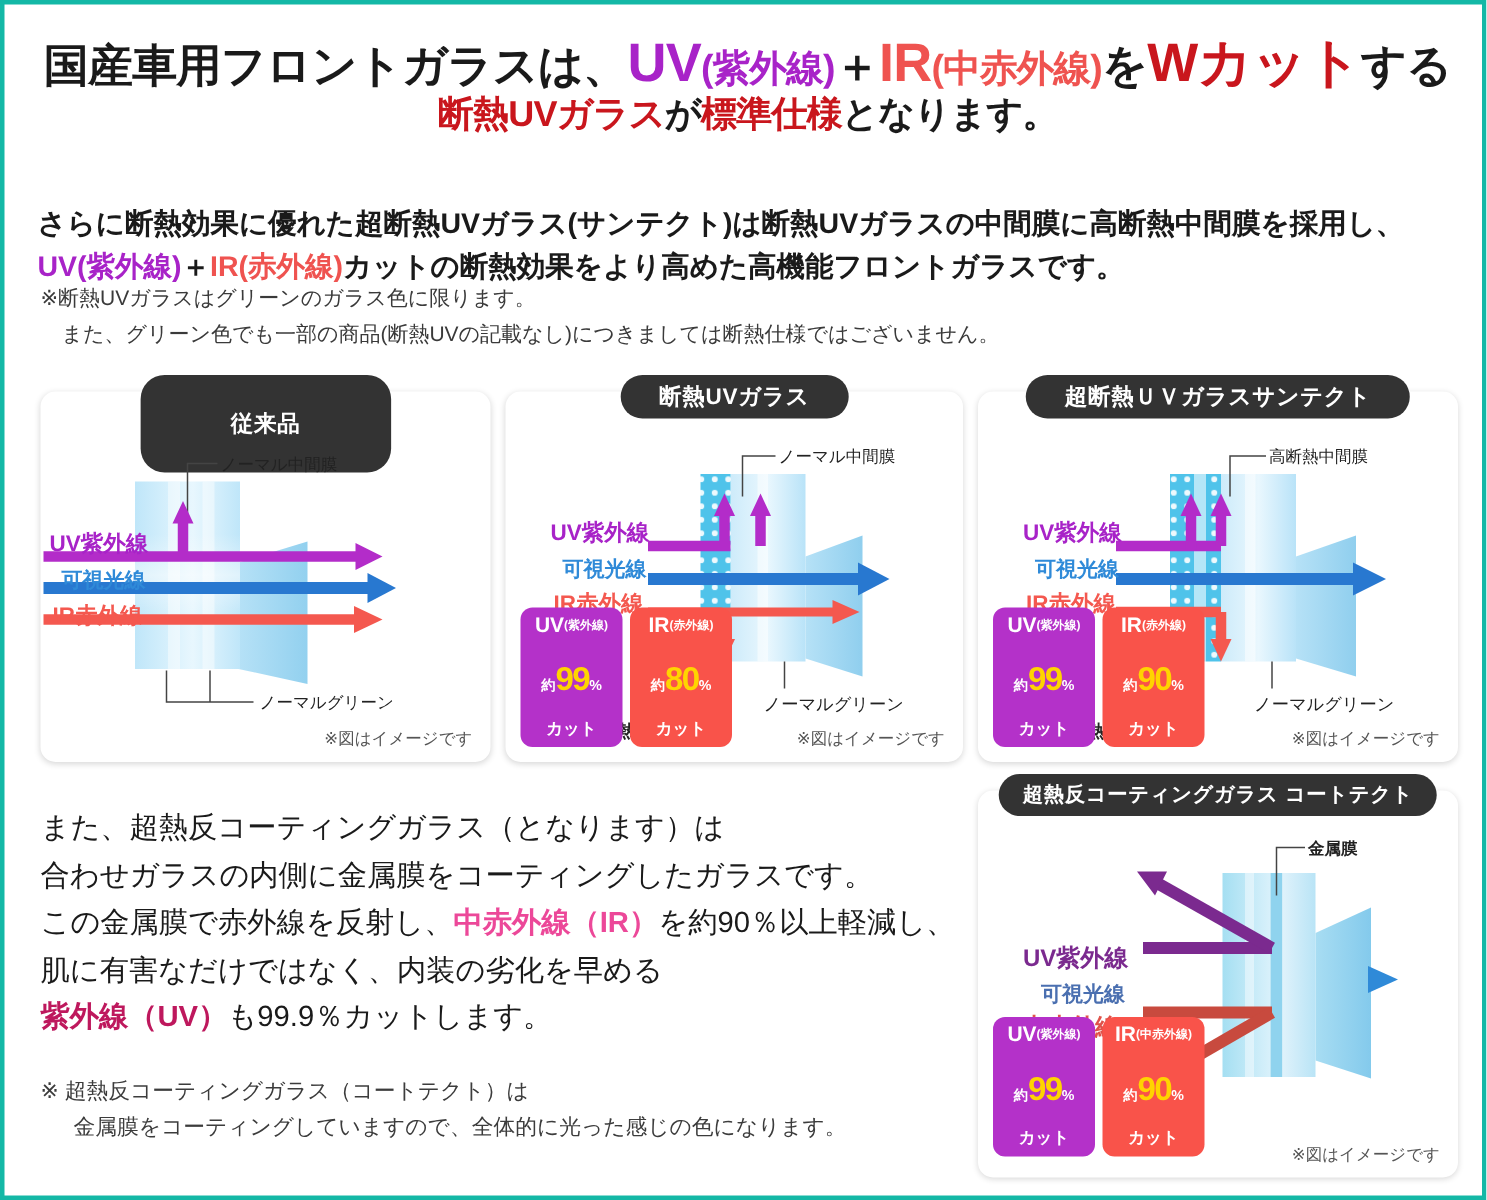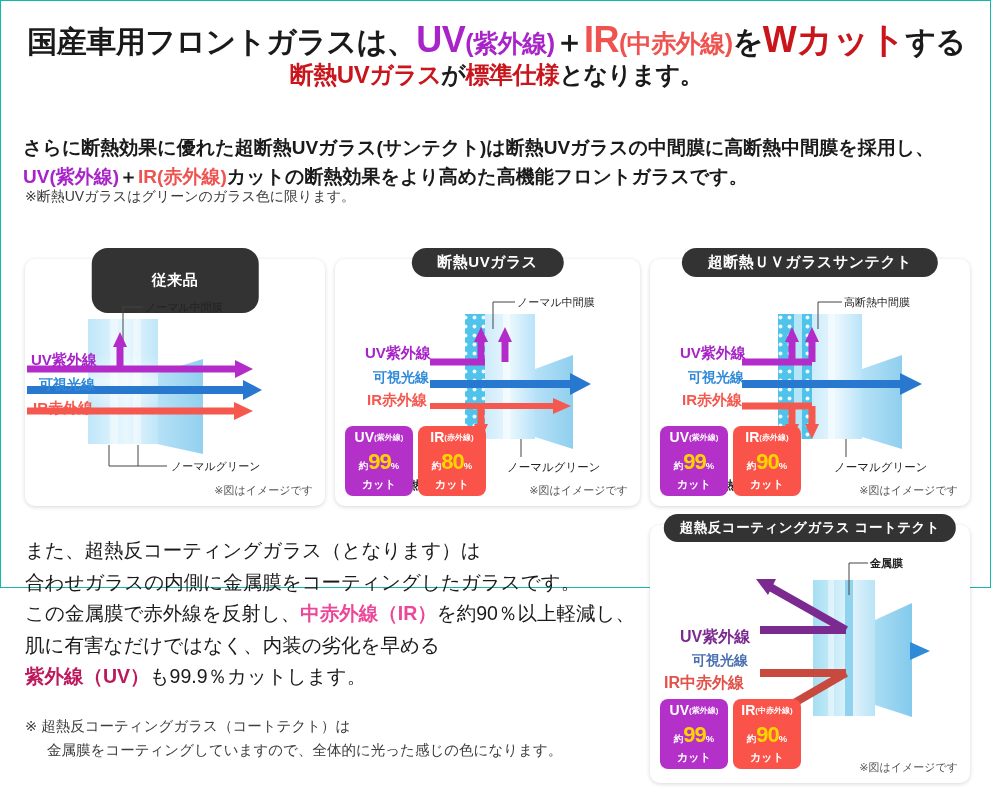--- a/index.html
+++ b/index.html
@@ -4,23 +4,23 @@
 <style>
   * { box-sizing: border-box; margin: 0; padding: 0; }
   html, body {
     width: 991px; height: 800px;
     background: #ffffff;
     font-family: "Liberation Sans", "DejaVu Sans", sans-serif;
     overflow: hidden;
   }
   #page {
     position: relative;
-    width: 991px; height: 588px;
+    width: 991px; height: 800px;
     background: #ffffff;
-    border: 1px solid #14b8a6;
+    border: 3px solid #14b8a6;
   }
 
   
   .headline {
     position: absolute; left: 0; top: 18px; width: 991px;
     text-align: center; line-height: 1.18;
   }
   .hl-line { white-space: nowrap; }
   .hl1 { font-size: 30px; font-weight: bold; letter-spacing: -0.5px; }
   .hl2 { font-size: 24px; font-weight: bold; letter-spacing: -0.5px; margin-top: 0; }
@@ -82,21 +82,21 @@
   #panel-4 .badges { left: 10px; bottom: 14px; }
   .badge {
     width: 68px; border-radius: 8px; color: #ffffff;
     text-align: center; padding: 4px 2px 5px;
     line-height: 1.05;
   }
   .badge.uv { background: #b431c9; }
   .badge.ir { background: #f9534a; }
   .badge-top { font-size: 14px; font-weight: bold; white-space: nowrap; }
   .badge-top .sub { font-size: 8px; font-weight: bold; vertical-align: 2px; }
-  .badge-mid { white-space: nowrap; margin: 6px 0; }
+  .badge-mid { white-space: nowrap; margin: 17px 0; }
   .badge-mid .yaku { font-size: 9.5px; font-weight: bold; }
   .badge-mid .num  { font-size: 22px; font-weight: bold; color: #ffd400; letter-spacing: -1px; }
   .badge-mid .pct  { font-size: 9.5px; font-weight: bold; }
   .badge-bot { font-size: 11px; font-weight: bold; }
 
   
   .bottom-text {
     position: absolute; left: 24px; top: 534px; width: 620px;
     font-size: 19.5px; color: #1a1a1a; line-height: 1.62;
   }
@@ -124,20 +124,21 @@
 
   <div class="lead">
     <div>さらに断熱効果に優れた超断熱UVガラス(サンテクト)は断熱UVガラスの中間膜に高断熱中間膜を採用し、</div>
     <div>
       <span class="t-uv">UV(紫外線)</span><span>＋</span><span class="t-ir">IR(赤外線)</span><span>カットの断熱効果をより高めた高機能フロントガラスです。</span>
     </div>
   </div>
 
   <div class="note-top">
     <span>※断熱UVガラスはグリーンのガラス色に限ります。</span>
+    <span class="indent">また、グリーン色でも一部の商品(断熱UVの記載なし)につきましては断熱仕様ではございません。</span>
   </div>
 
   <div class="panel" id="panel-1">
     <div class="pill">従来品</div>
     <svg class="diagram" viewBox="0 0 300 247">
       <defs>
         <linearGradient id="g1front" x1="0" y1="0" x2="1" y2="0">
           <stop offset="0%" stop-color="#bfe6f9"></stop>
             <stop offset="55%" stop-color="#e8f7fe"></stop>
             <stop offset="100%" stop-color="#bfe6f9"></stop>

